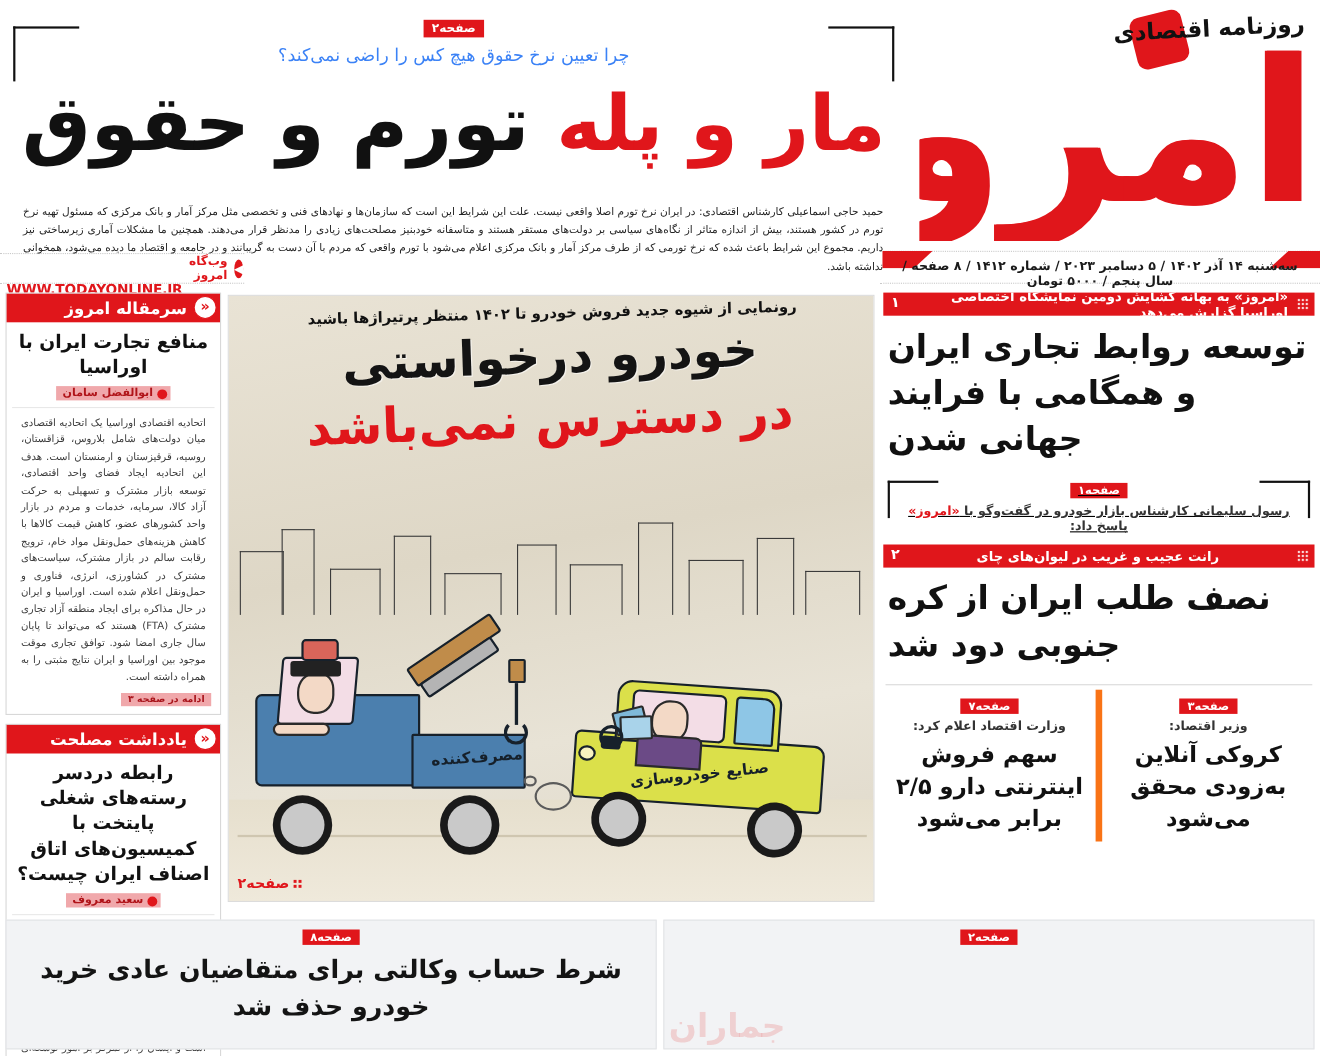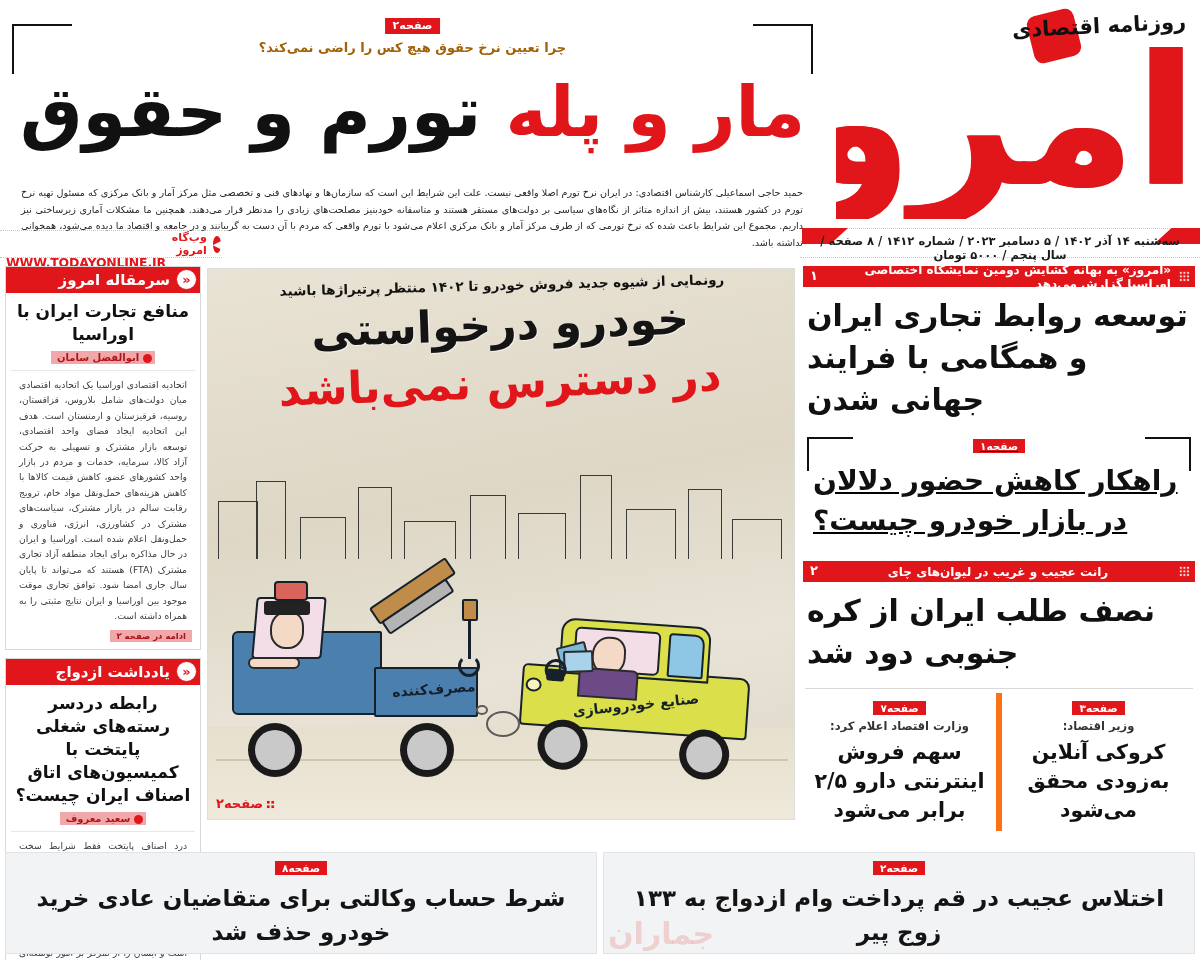--- a/index.html
+++ b/index.html
@@ -59,22 +59,22 @@
   .lead {
     position: absolute; top: 10px; right: 385px; width: 805px; height: 222px;
   }
   .lead-badge {
     position: absolute; top: 8px; left: 50%; transform: translateX(-50%);
     background: #e0161b; color:#fff; font-size: 11px; font-weight: bold;
     padding: 1px 8px 2px; direction: rtl;
   }
   .lead-kicker {
     position: absolute; top: 30px; right: 0; width: 100%;
-    text-align: center; font-size: 13px; font-weight: bold;
-    color: #a16207; direction: rtl;
+    text-align: center; font-size: 16px; font-weight: normal;
+    color: #3b82f6; direction: rtl;
   }
   .lead-title {
     position: absolute; top: 54px; right: 0; width: 100%;
     text-align: center; direction: rtl;
     font-size: 70px; font-weight: bold; line-height: 96px;
     color: #111; white-space: nowrap; letter-spacing: -2px;
   }
   .lead-title .red { color: #e0161b; }
   .lead-body {
     position: absolute; top: 175px; right: 12px; width: 782px;
@@ -230,21 +230,21 @@
   .twin > div + div { border-right: 6px solid #f97316; }
   .twin .t-title {
     font-size: 20.5px; font-weight: bold; color:#111; direction: rtl;
     text-align: center; line-height: 29px; padding-top: 5px; letter-spacing:-0.5px;
   }
 
   
   .bottom { position: absolute; bottom: 6px; right: 5px; width: 1190px; display: flex; direction: rtl; gap: 6px; }
   .b-card {
     flex: 1; background: #f2f3f5; border: 1px solid #e2e3e6;
-    padding: 8px 8px 10px; position: relative; height: 102px;
+    padding: 8px 8px 10px; position: relative; height: 118px;
   }
   .b-title {
     font-size: 23px; font-weight: bold; color: #141414; direction: rtl;
     text-align: center; line-height: 34px; padding-top: 6px; letter-spacing:-0.6px;
   }
   .watermark {
     position: absolute; bottom: 2px; left: 4px;
     font-size: 30px; font-weight: bold; color: rgba(224,22,27,0.16);
     direction: rtl; pointer-events: none;
   }
@@ -289,21 +289,21 @@
       </div>
       <div class="side-title">منافع تجارت ایران با اوراسیا</div>
       <div class="side-author">ابوالفضل سامان</div>
       <div class="side-text">اتحادیه اقتصادی اوراسیا یک اتحادیه اقتصادی میان دولت‌های شامل بلاروس، قزاقستان، روسیه، قرقیزستان و ارمنستان است. هدف این اتحادیه ایجاد فضای واحد اقتصادی، توسعه بازار مشترک و تسهیلی به حرکت آزاد کالا، سرمایه، خدمات و مردم در بازار واحد کشورهای عضو، کاهش قیمت کالاها با کاهش هزینه‌های حمل‌ونقل مواد خام، ترویج رقابت سالم در بازار مشترک، سیاست‌های مشترک در کشاورزی، انرژی، فناوری و حمل‌ونقل اعلام شده است. اوراسیا و ایران در حال مذاکره برای ایجاد منطقه آزاد تجاری مشترک (FTA) هستند که می‌تواند تا پایان سال جاری امضا شود. توافق تجاری موقت موجود بین اوراسیا و ایران نتایج مثبتی را به همراه داشته است.</div>
       <div class="side-more">ادامه در صفحه ۳</div>
     </div>
 
     <div class="side-box">
       <div class="side-head">
         <div class="side-head-icon">«</div>
-        <div class="side-head-label">یادداشت ازدواج</div>
+        <div class="side-head-label">یادداشت مصلحت</div>
       </div>
       <div class="side-title">رابطه دردسر رسته‌های شغلی پایتخت با کمیسیون‌های اتاق اصناف ایران چیست؟</div>
       <div class="side-author">سعید معروف</div>
       <div class="side-text">درد اصناف پایتخت فقط شرایط سخت محاط بر اقتصاد ایران نیست بلکه مصوبه‌هایی است که فعالان صنفی و اتحادیه‌ها را به حواشی کشانده است. بازار؛ جامعه صنفی متاثر از دلایل مختلف با مشکلات عدیده‌ای روبه‌رو است و این شرایط تشکل‌های صنفی را نیز درگیر کرده است و ایشان را از تمرکز بر امور توسعه‌ای و زیربنایی دور نگه داشته است. بسیاری از این مشکلات را شرایط اقتصادی تحمیل کرده است و رفع آن نیازمند بهبود وضعیت اقتصاد کشور است اما آنچه باعث تاسف است مشکلاتی است که به صورت خودخواسته از درون بدنه تشکل‌های صنفی عمدا یا سهوا تحمیل می‌شود و متاسفانه تبعات منفی آن دامن مجموعه اصناف را می‌گیرد.</div>
 
     </div>
 
   </div>
 
   <div class="cartoon">
@@ -397,21 +397,21 @@
         <span>«امروز» به بهانه گشایش دومین نمایشگاه اختصاصی اوراسیا گزارش می‌دهد</span>
         <span class="num">۱</span>
       </div>
       <div class="r-title">توسعه روابط تجاری ایران و همگامی با فرایند جهانی شدن</div>
     </div>
 
     <div class="boxed">
       <div class="corner tr2"></div>
       <div class="corner tl2"></div>
       <div class="pagebadge">صفحه۱</div>
-      <div class="r-title sm">راهکار کاهش حضور دلالان در بازار خودرو چیست؟</div>
+      <div class="r-kicker"><span>رسول سلیمانی کارشناس بازار خودرو در گفت‌وگو با </span><span class="red">«امروز»</span><span> پاسخ داد:</span></div>
     </div>
 
     <div>
       <div class="redbar">
         <span class="dots"></span>
         <span>رانت عجیب و غریب در لیوان‌های چای</span>
         <span class="num">۲</span>
       </div>
       <div class="r-title">نصف طلب ایران از کره جنوبی دود شد</div>
     </div>
@@ -432,21 +432,20 @@
         <div class="pagebadge">صفحه۷</div>
         <div class="r-kicker">وزارت اقتصاد اعلام کرد:</div>
         <div class="t-title">سهم فروش اینترنتی دارو ۲/۵ برابر می‌شود</div>
       </div>
     </div>
   </div>
 
   <div class="bottom">
     <div class="b-card">
       <div class="pagebadge">صفحه۲</div>
-      <div class="b-title">اختلاس عجیب در قم پرداخت وام ازدواج به ۱۳۳ زوج پیر</div>
       <div class="watermark">جماران</div>
     </div>
     <div class="b-card">
       <div class="pagebadge">صفحه۸</div>
       <div class="b-title">شرط حساب وکالتی برای متقاضیان عادی خرید خودرو حذف شد</div>
     </div>
   </div>
 
 </div>
 

